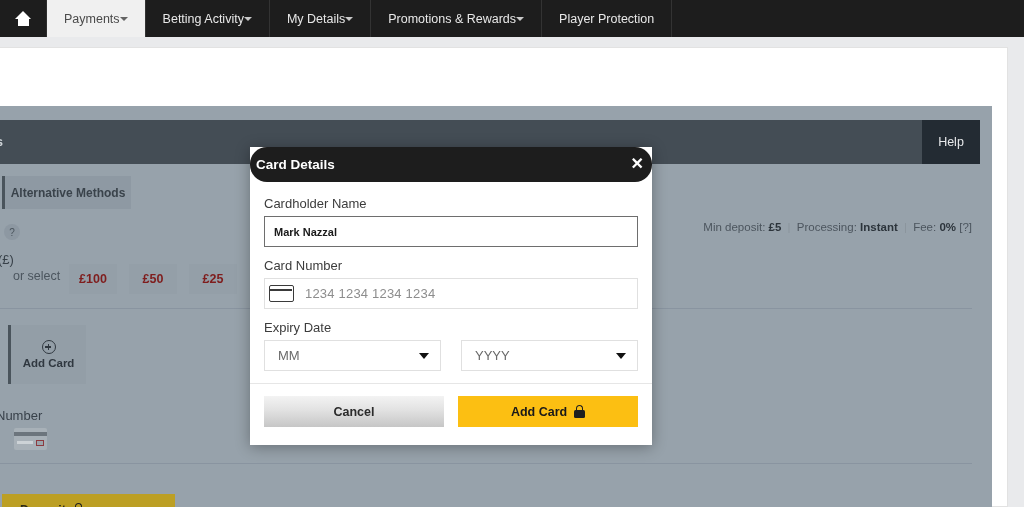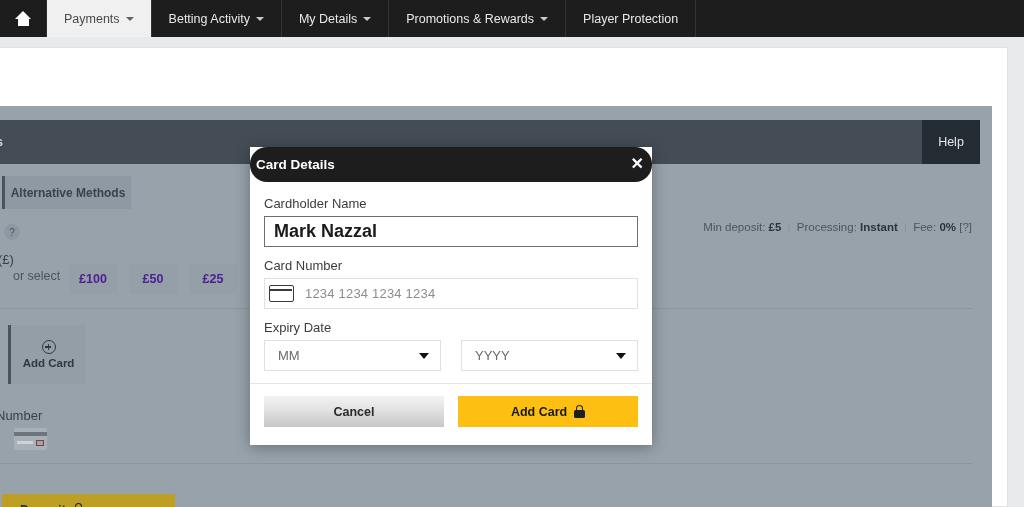--- a/index.html
+++ b/index.html
@@ -24,21 +24,21 @@
   .home-glyph { display: block; width: 17px; height: 15px; position: relative; }
   .home-glyph .roof {
     position: absolute; left: 0; top: 0; width: 0; height: 0;
     border-left: 8.5px solid transparent; border-right: 8.5px solid transparent;
     border-bottom: 8px solid #ffffff;
   }
   .home-glyph .body {
     position: absolute; left: 3px; top: 7px; width: 11px; height: 8px; background: #ffffff;
   }
   .nav-tab {
-    display: flex; align-items: center; gap: 6px;
+    display: flex; align-items: center; 
     padding: 8px 17px; font-size: 12.5px; color: #e8e8e8;
     border-right: 1px solid #333; white-space: nowrap; cursor: pointer;
   }
   .nav-tab.active { background: #f0f0f0; color: #4a4a4a; }
   .chev {
     width: 0; height: 0; border-left: 4.5px solid transparent;
     border-right: 4.5px solid transparent; border-top: 4.5px solid currentColor;
     opacity: .85; flex: none;
   }
 
@@ -82,21 +82,21 @@
     font-size: 10px; display: flex; align-items: center; justify-content: center;
   }
   .cur-label {
     position: absolute; left: -2px; top: 146px; color: #39424a; font-size: 13px;
   }
   .or-select {
     position: absolute; left: 13px; top: 163px; color: #4b555e; font-size: 12.5px;
   }
   .amt-row { position: absolute; left: 69px; top: 158px; display: flex; gap: 12px; }
   .amt-btn {
-    width: 48px; height: 30px; background: #949fa8; color: #4c1d95;
+    width: 48px; height: 30px; background: #949fa8; color: #7f1d1d;
     font-size: 12.5px; font-weight: bold;
     display: flex; align-items: center; justify-content: center; cursor: pointer;
   }
 
   .divider {
     position: absolute; left: 0; width: 972px; height: 1px; background: #8994a0;
   }
 
   .add-card-tile {
     position: absolute; left: 8px; top: 219px; width: 78px; height: 59px;
@@ -173,21 +173,21 @@
   .modal-close {
     font-size: 16px; line-height: 1; color: #ffffff; cursor: pointer;
     padding: 2px 2px 4px 8px; font-weight: bold;
   }
   .modal-body { padding: 14px 14px 0 14px; }
   .field-label {
     font-size: 13px; color: #3c3c3c; margin-bottom: 5px; display: block;
   }
   .text-input {
     width: 100%; height: 31px; border: 1px solid #6e6e6e; background: #fff;
-    font-size: 18px; font-weight: bold; color: #1a1a1a;
+    font-size: 11px; font-weight: bold; color: #1a1a1a;
     padding: 0 9px; font-family: "Liberation Sans", sans-serif;
   }
   .cardnum-box {
     width: 100%; height: 31px; border: 1px solid #e0e0e0; background: #fff;
     display: flex; align-items: center; gap: 11px; padding: 0 4px;
   }
   .card-icon {
     width: 25px; height: 17px; border: 1.7px solid #3a3a3a; border-radius: 2px;
     position: relative; flex: none;
   }

